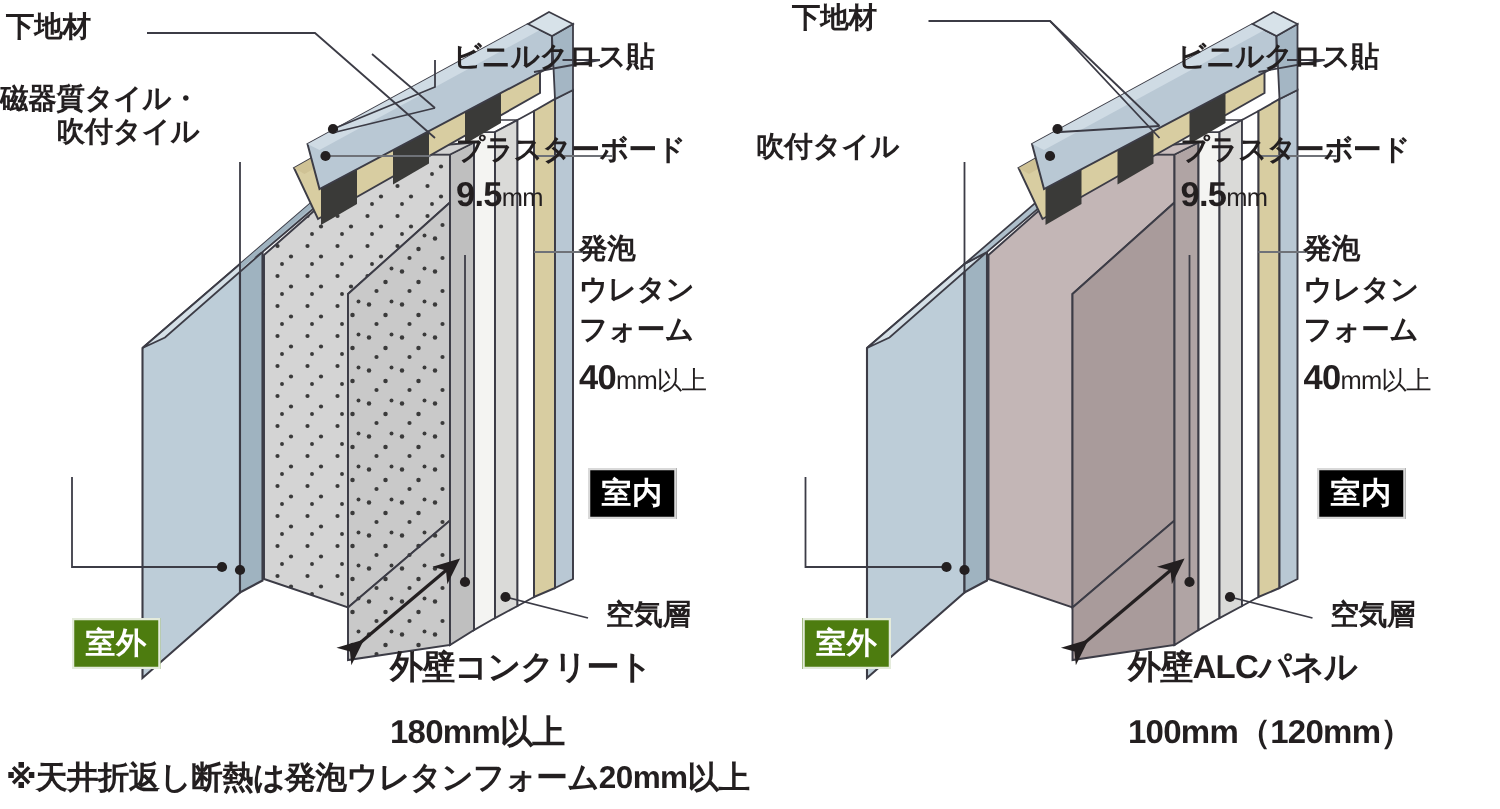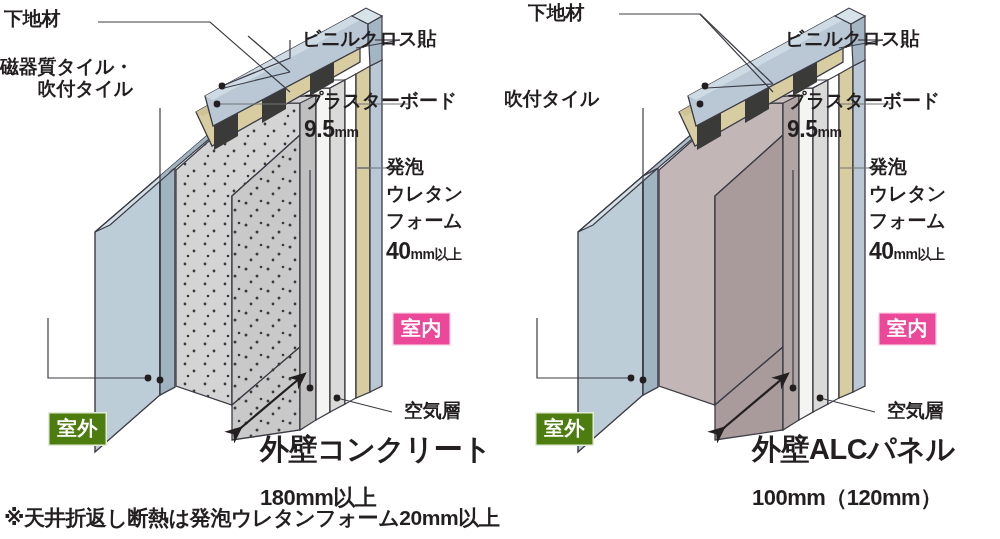--- a/index.html
+++ b/index.html
@@ -31,41 +31,41 @@
     position: absolute;
     font-family: "Liberation Sans", "DejaVu Sans", sans-serif;
     color: #231f20;
     white-space: pre;
     line-height: 1.18;
     letter-spacing: -0.2px;
   }
   .lbl-19 { font-size: 19px; }
   .lbl-b { font-weight: bold; }
   .num { font-size: 23px; font-weight: bold; letter-spacing: -0.5px; }
-  .num small { font-size: 14px; font-weight: bold; margin-top: 36px; }
+  .num small { font-size: 17px; font-weight: normal; margin-top: 36px; }
   .badge {
     position: absolute;
     color: #ffffff;
     font-size: 20px;
     font-weight: bold;
     padding: 3px 9px 4px 9px;
     letter-spacing: 0.5px;
     box-shadow: 0 0 0 1.5px rgba(255,255,255,0.85) inset;
   }
-  .badge-in { background: #ec4899; }
+  .badge-in { background: #000000; }
   .badge-out { background: #4d7c0f; }
   .foot {
     position: absolute;
     font-size: 21px;
     font-weight: bold;
     letter-spacing: -0.4px;
     color: #231f20;
   }
   .ttl { position: absolute; font-weight: bold; letter-spacing: -0.5px; }
-  .ttl .l1 { font-size: 29px; display: block; }
+  .ttl .l1 { font-size: 22px; display: block; }
   .ttl .l2 { font-size: 22px; display: block; margin-top: 13px; }
 </style>
 </head>
 <body>
 
 <div id="stage">
 
   <svg class="diagram" viewBox="0 0 1000 539">
     <defs>
       <pattern id="speckle" width="22" height="22" patternUnits="userSpaceOnUse">

